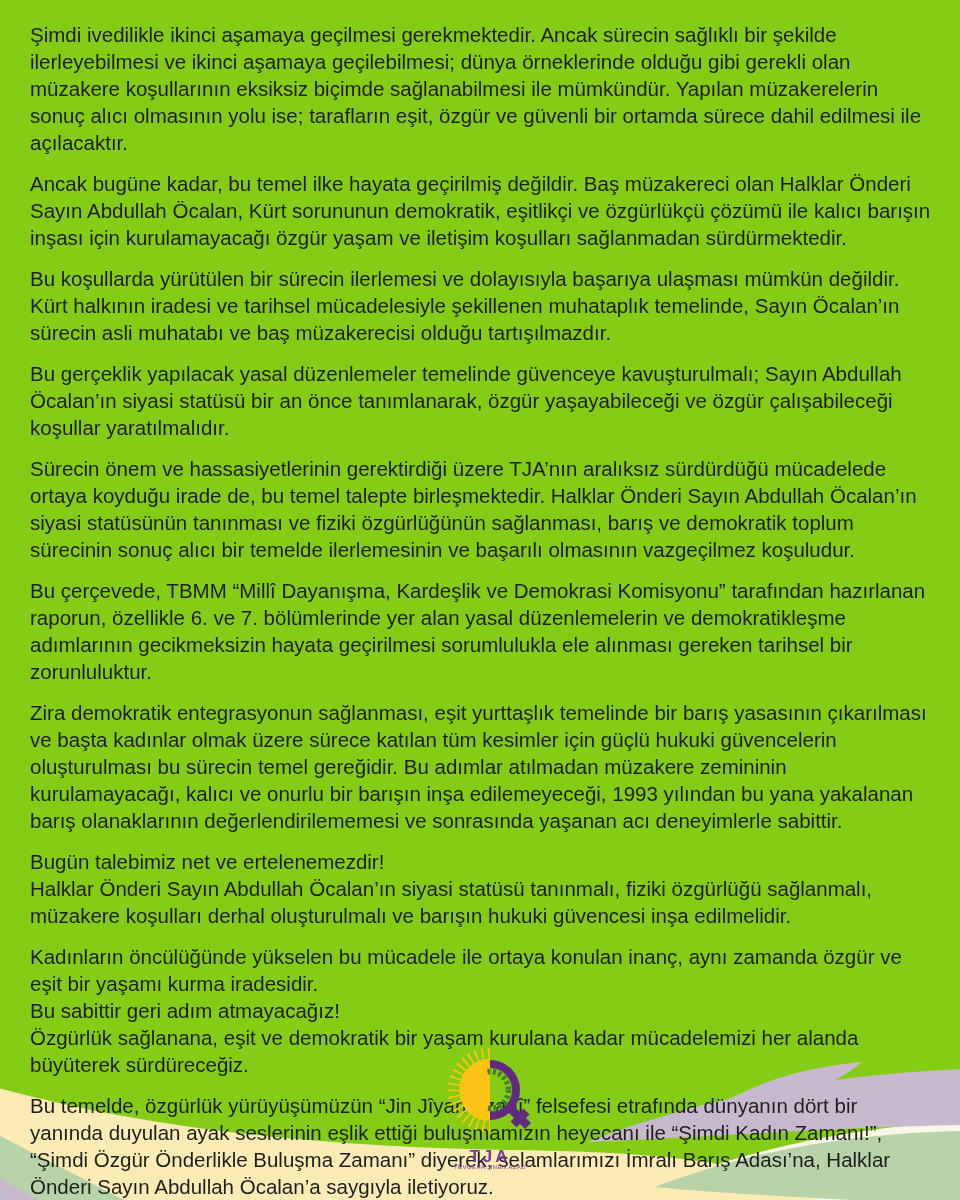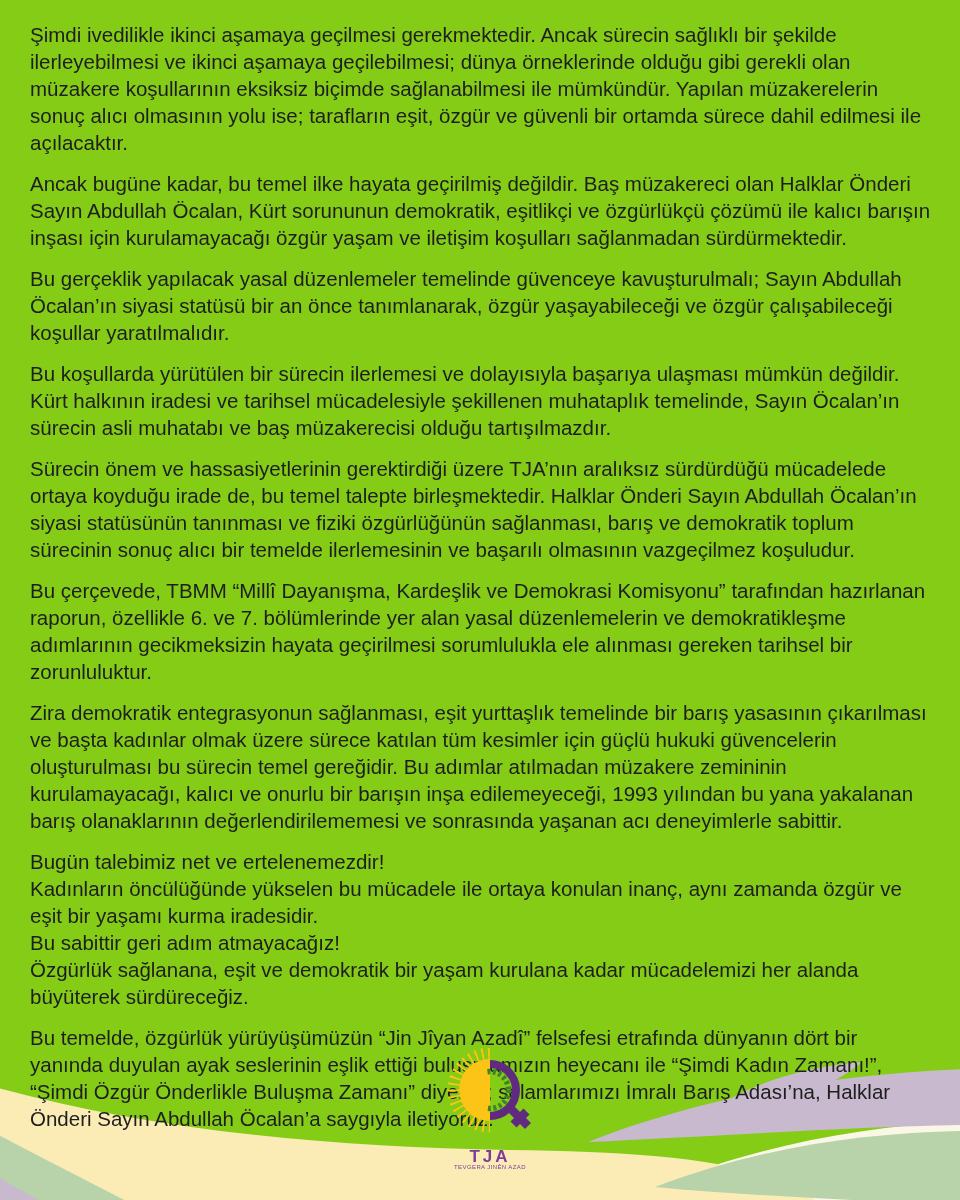--- a/index.html
+++ b/index.html
@@ -78,27 +78,28 @@
 
     <path d="M 655,162 C 766,120 868,108 965,106 L 965,175 L 852,175 C 772,171 705,167 655,162 Z" fill="#b8d2aa"></path>
 
     <path d="M 588,117 C 700,73 830,49 965,44 L 965,100 C 848,102 700,112 588,117 Z" fill="#c8b9cf"></path>
     <path d="M 695,97 C 742,60 798,43 862,37 C 832,62 776,86 695,97 Z" fill="#c8b9cf"></path>
   </svg>
 
   <div class="statement">
       <p class="para">Şimdi ivedilikle ikinci aşamaya geçilmesi gerekmektedir. Ancak sürecin sağlıklı bir şekilde ilerleyebilmesi ve ikinci aşamaya geçilebilmesi; dünya örneklerinde olduğu gibi gerekli olan müzakere koşullarının eksiksiz biçimde sağlanabilmesi ile mümkündür. Yapılan müzakerelerin sonuç alıcı olmasının yolu ise; tarafların eşit, özgür ve güvenli bir ortamda sürece dahil edilmesi ile açılacaktır.</p>
       <p class="para">Ancak bugüne kadar, bu temel ilke hayata geçirilmiş değildir. Baş müzakereci olan Halklar Önderi Sayın Abdullah Öcalan, Kürt sorununun demokratik, eşitlikçi ve özgürlükçü çözümü ile kalıcı barışın inşası için kurulamayacağı özgür yaşam ve iletişim koşulları sağlanmadan sürdürmektedir.</p>
-      <p class="para">Bu gerçeklik yapılacak yasal düzenlemeler temelinde güvenceye kavuşturulmalı; Sayın Abdullah Öcalan’ın siyasi statüsü bir an önce tanımlanarak, özgür yaşayabileceği ve özgür çalışabileceği koşullar yaratılmalıdır.</p>
       <p class="para">Bu koşullarda yürütülen bir sürecin ilerlemesi ve dolayısıyla başarıya ulaşması mümkün değildir.
 Kürt halkının iradesi ve tarihsel mücadelesiyle şekillenen muhataplık temelinde, Sayın Öcalan’ın sürecin asli muhatabı ve baş müzakerecisi olduğu tartışılmazdır.</p>
+      <p class="para">Bu gerçeklik yapılacak yasal düzenlemeler temelinde güvenceye kavuşturulmalı; Sayın Abdullah Öcalan’ın siyasi statüsü bir an önce tanımlanarak, özgür yaşayabileceği ve özgür çalışabileceği koşullar yaratılmalıdır.</p>
       <p class="para">Sürecin önem ve hassasiyetlerinin gerektirdiği üzere TJA’nın aralıksız sürdürdüğü mücadelede ortaya koyduğu irade de, bu temel talepte birleşmektedir. Halklar Önderi Sayın Abdullah Öcalan’ın siyasi statüsünün tanınması ve fiziki özgürlüğünün sağlanması, barış ve demokratik toplum sürecinin sonuç alıcı bir temelde ilerlemesinin ve başarılı olmasının vazgeçilmez koşuludur.</p>
       <p class="para">Bu çerçevede, TBMM “Millî Dayanışma, Kardeşlik ve Demokrasi Komisyonu” tarafından hazırlanan raporun, özellikle 6. ve 7. bölümlerinde yer alan yasal düzenlemelerin ve demokratikleşme adımlarının gecikmeksizin hayata geçirilmesi sorumlulukla ele alınması gereken tarihsel bir zorunluluktur.</p>
       <p class="para">Zira demokratik entegrasyonun sağlanması, eşit yurttaşlık temelinde bir barış yasasının çıkarılması ve başta kadınlar olmak üzere sürece katılan tüm kesimler için güçlü hukuki güvencelerin oluşturulması bu sürecin temel gereğidir. Bu adımlar atılmadan müzakere zemininin kurulamayacağı, kalıcı ve onurlu bir barışın inşa edilemeyeceği, 1993 yılından bu yana yakalanan barış olanaklarının değerlendirilememesi ve sonrasında yaşanan acı deneyimlerle sabittir.</p>
       <p class="para lead">Bugün talebimiz net ve ertelenemezdir!</p>
+      <p class="para tight">Halklar Önderi Sayın Abdullah Öcalan’ın siyasi statüsü tanınmalı, fiziki özgürlüğü sağlanmalı, müzakere koşulları derhal oluşturulmalı ve barışın hukuki güvencesi inşa edilmelidir.</p>
       <p class="para">Kadınların öncülüğünde yükselen bu mücadele ile ortaya konulan inanç, aynı zamanda özgür ve eşit bir yaşamı kurma iradesidir.
 Bu sabittir geri adım atmayacağız!
 Özgürlük sağlanana, eşit ve demokratik bir yaşam kurulana kadar mücadelemizi her alanda büyüterek sürdüreceğiz.</p>
       <p class="para">Bu temelde, özgürlük yürüyüşümüzün “Jin Jîyan Azadî” felsefesi etrafında dünyanın dört bir yanında duyulan ayak seslerinin eşlik ettiği buluşmamızın heyecanı ile “Şimdi Kadın Zamanı!”, “Şimdi Özgür Önderlikle Buluşma Zamanı” diyerek; selamlarımızı İmralı Barış Adası’na, Halklar Önderi Sayın Abdullah Öcalan’a saygıyla iletiyoruz.</p>
     </div>
 
   <div class="logo">
     <svg width="154" height="96" viewBox="0 0 154 96" aria-hidden="true">
       <defs>
         <clipPath id="clipLeft">

